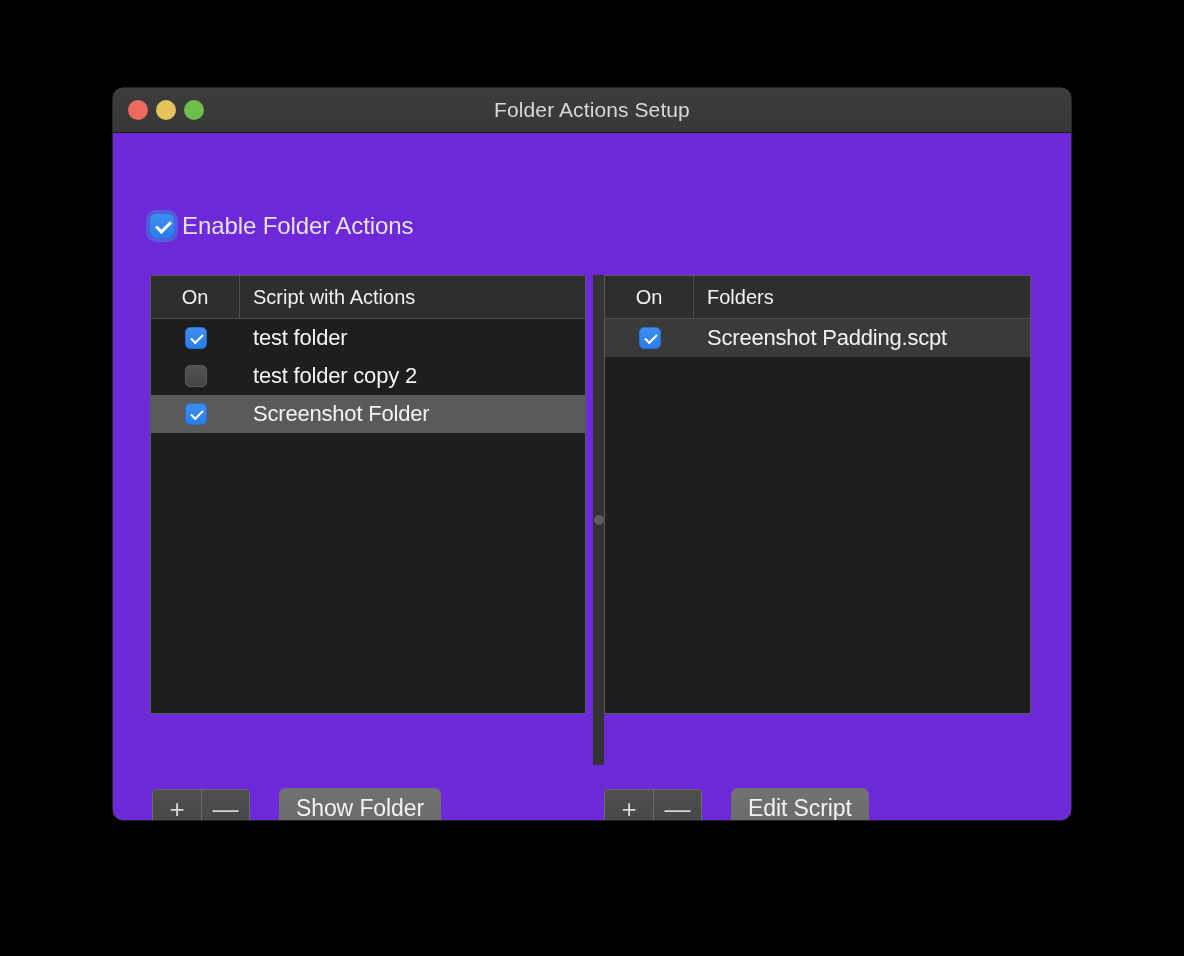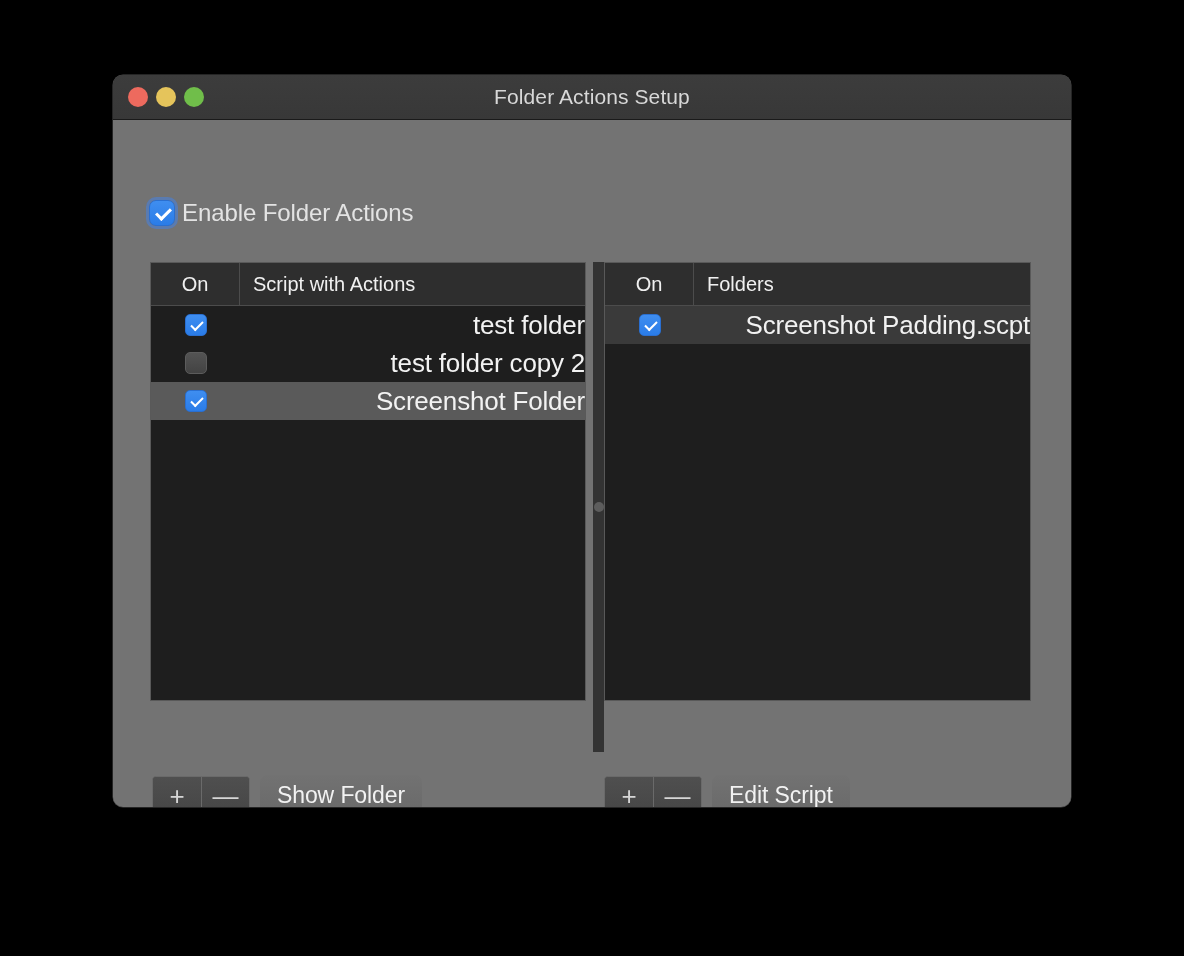--- a/index.html
+++ b/index.html
@@ -10,21 +10,21 @@
     height: 956px;
     overflow: hidden;
     font-family: "Liberation Sans", sans-serif;
     -webkit-font-smoothing: antialiased;
   }
 
   
   #window {
     position: absolute;
     left: 113px;
-    top: 75px;
+    top: 88px;
     width: 958px;
     height: 732px;
     border-radius: 10px;
     background: #333333;
     box-shadow: 0 0 0 0.5px #4a4a4a;
     overflow: hidden;
   }
 
   #titlebar {
     position: relative;
@@ -60,21 +60,21 @@
     line-height: 44px;
     text-align: center;
     color: #d8d8d8;
     font-size: 21px;
     letter-spacing: 0.1px;
   }
 
   #window-body {
     position: relative;
     height: 688px;
-    background: #737373;
+    background: #6d28d9;
   }
 
   
   #enable-row {
     position: absolute;
     left: 36px;
     top: 79px;
     display: flex;
     align-items: center;
   }
@@ -190,25 +190,24 @@
     height: 5px;
     margin-left: -5px;
     margin-top: -4px;
     border-left-width: 2.6px;
     border-bottom-width: 2.6px;
   }
   .cell-name {
     flex: 1;
     padding-left: 13px;
     color: #f2f2f2;
-    font-size: 26px;
+    font-size: 22px;
     letter-spacing: -0.2px;
     white-space: nowrap;
     overflow: hidden;
-    text-align: right;
   }
 
   
   #splitter {
     position: absolute;
     left: 480px;
     top: 142px;
     width: 11px;
     height: 490px;
     background: #333333;
@@ -250,21 +249,21 @@
     justify-content: center;
     color: #d6d6d6;
     font-size: 26px;
     line-height: 1;
     background: linear-gradient(#4f4f4f, #464646);
     box-sizing: border-box;
   }
   .seg-btn.second { border-left: 1px solid #6a6a6a; }
 
   .push-btn {
-    margin-left: 10px;
+    margin-left: 29px;
     height: 41px;
     padding: 0 17px;
     display: flex;
     align-items: center;
     justify-content: center;
     border-radius: 7px;
     background: linear-gradient(#727272, #696969);
     color: #f2f2f2;
     font-size: 23px;
     letter-spacing: -0.1px;

